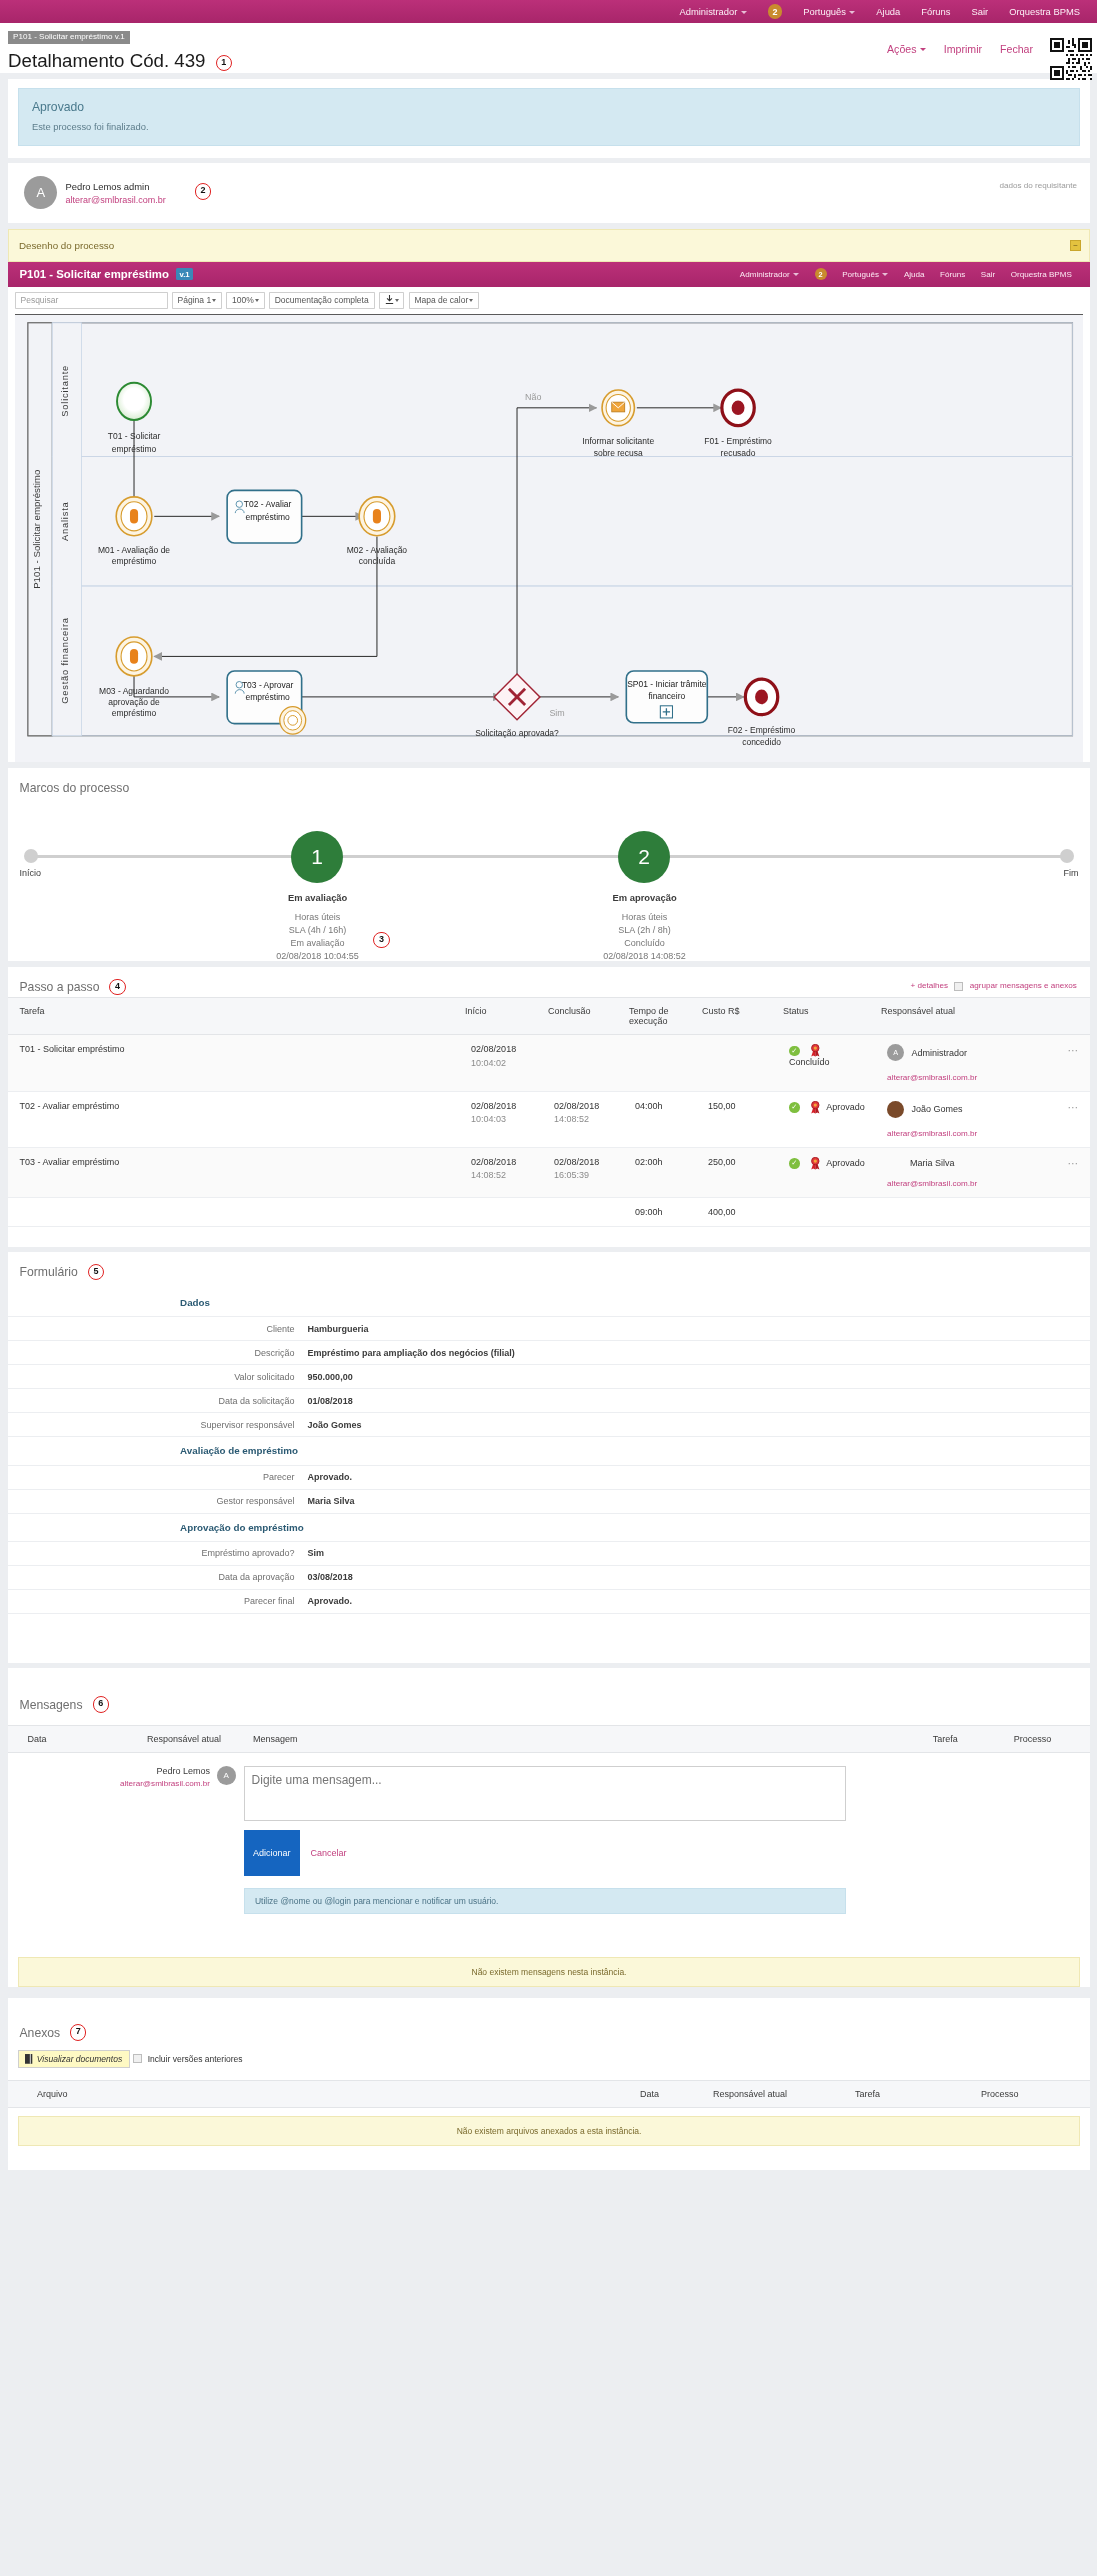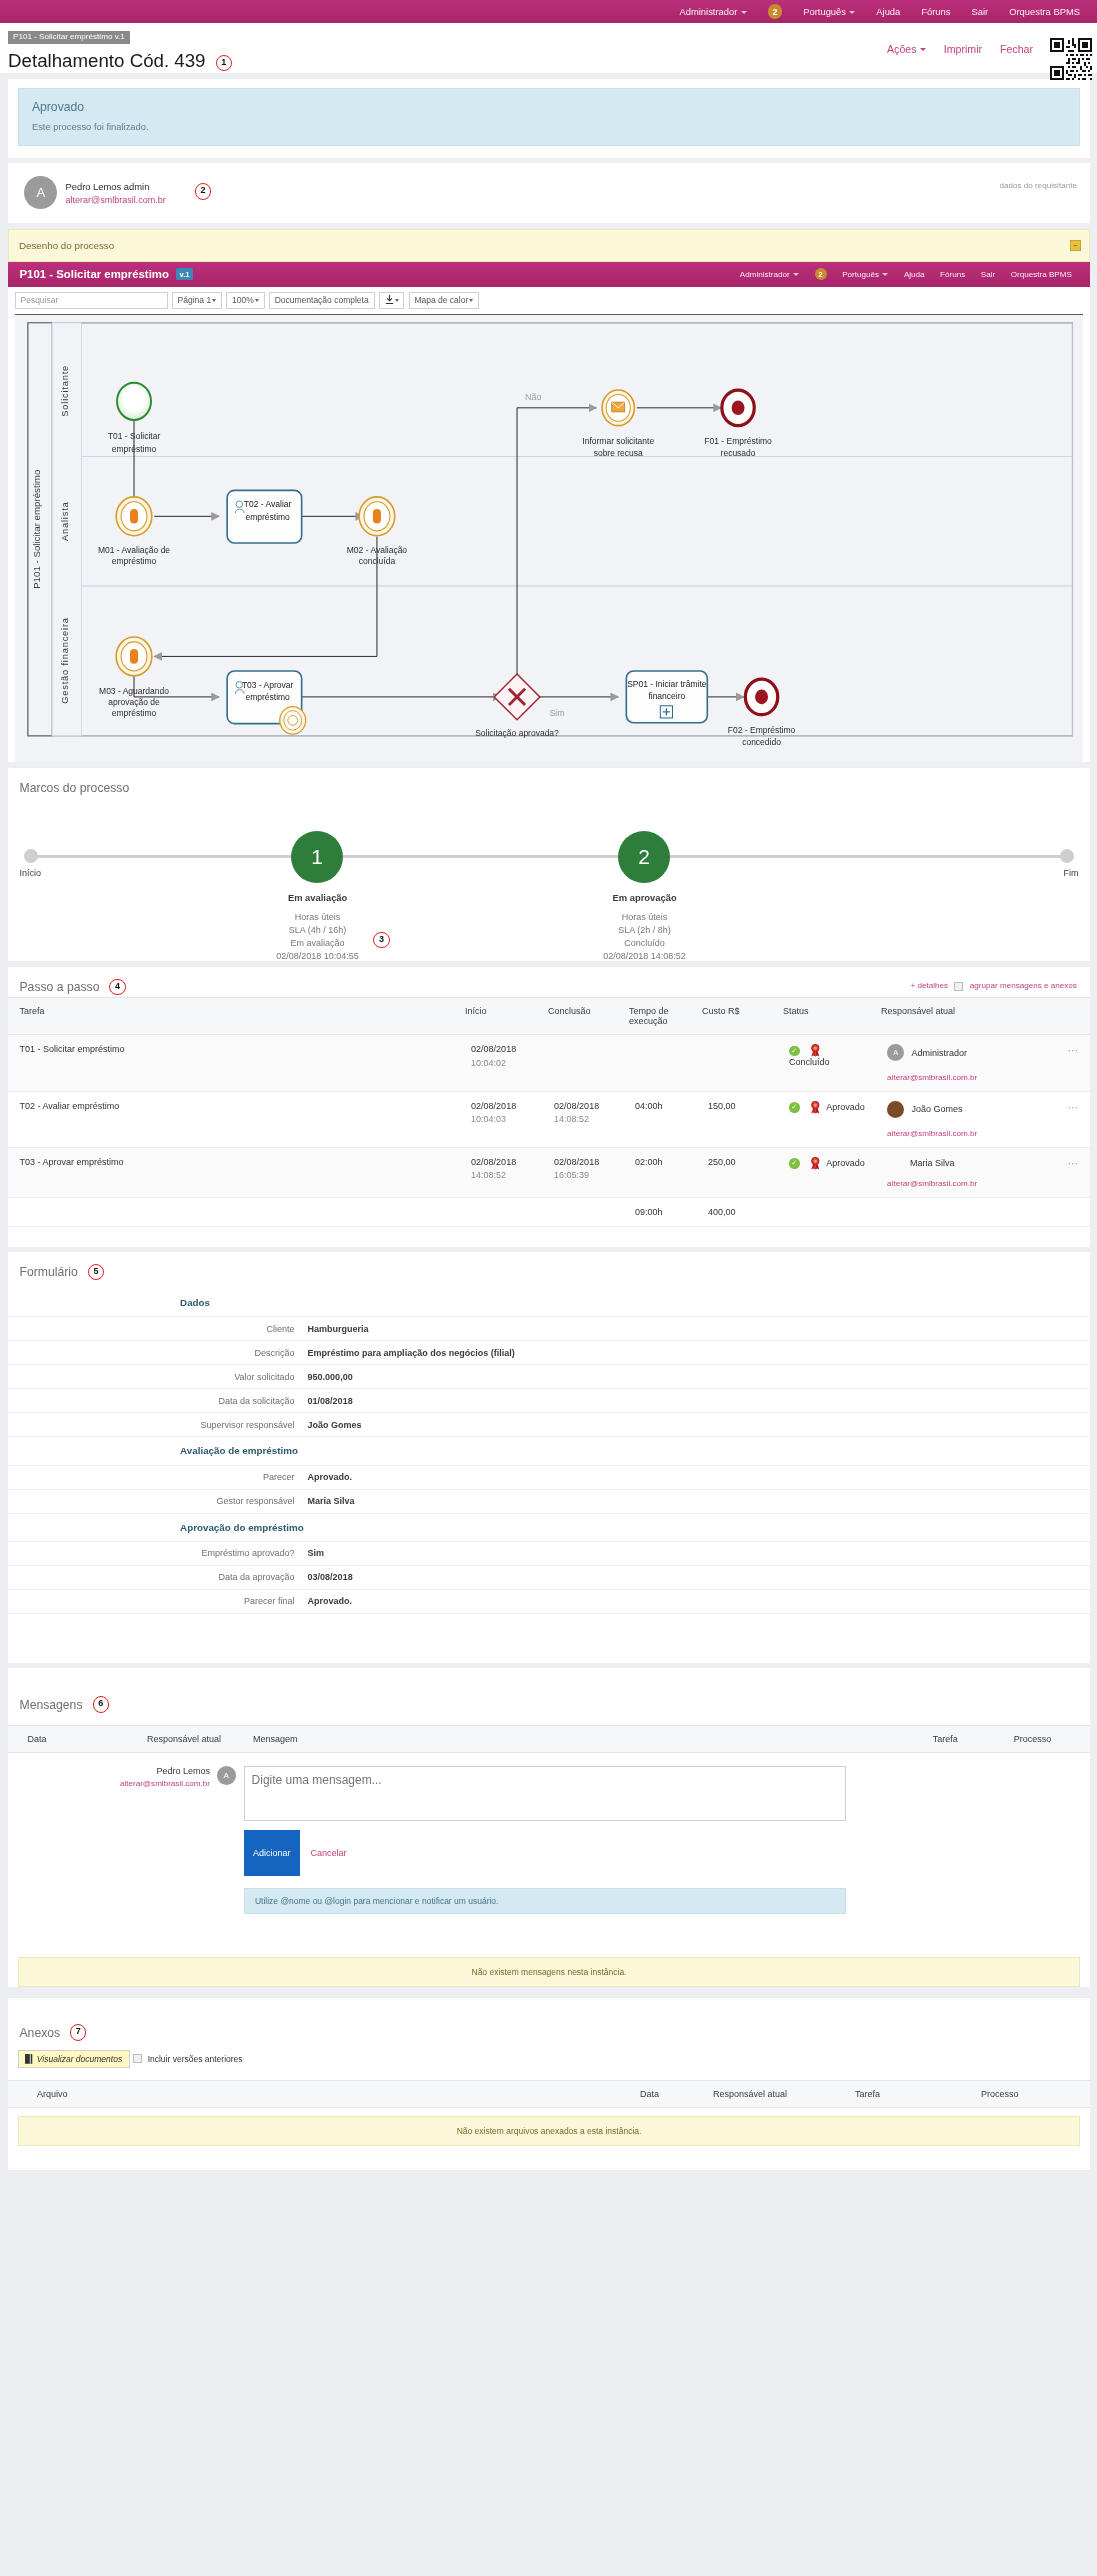--- a/index.html
+++ b/index.html
@@ -559,21 +559,21 @@
             <span>Aprovado</span>
           </td>
           <td>
             <span class="mini-av photo"></span>
             <span class="resp-name">João Gomes</span>
             <span class="dots" style="float:right;">⋯</span>
             <a class="mail" href="#">alterar@smlbrasil.com.br</a>
           </td>
         </tr>
         <tr class="alt">
-          <td style="padding-left:11.4px;">T03 - Aprovar empréstimo</td>
+          <td style="padding-left:11.4px;">T03 - Avaliar empréstimo</td>
           <td>
             <div>02/08/2018</div>
             <div style="color:#8b8b8b;margin-top:3.3px;">14:08:52</div>
           </td>
           <td>
             <div>02/08/2018</div>
             <div style="color:#8b8b8b;margin-top:3.3px;">16:05:39</div>
           </td>
           <td>02:00h</td>
           <td>250,00</td>

